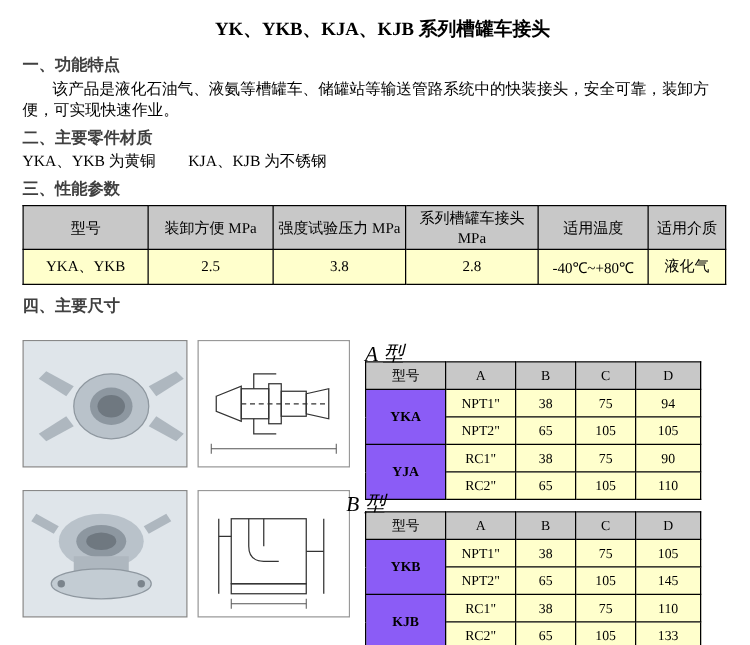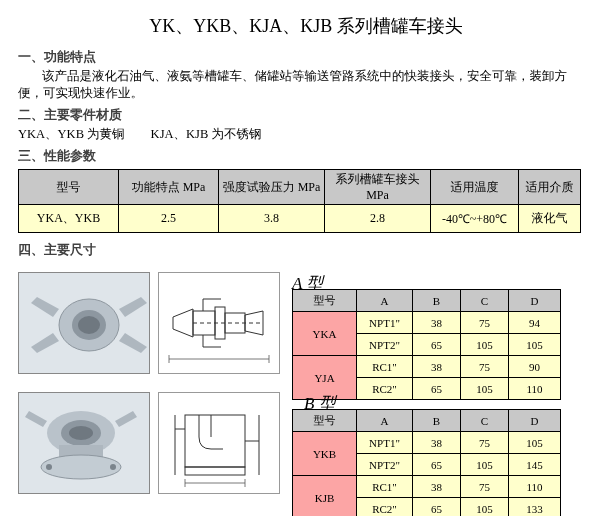--- a/index.html
+++ b/index.html
@@ -15,22 +15,22 @@
     position: relative;
     overflow: hidden;
   }
   .page {
     position: relative;
     width: 600px;
     height: 516px;
   }
   .title {
     text-align: center;
-    font-size: 18px;
-    font-weight: normal;
+    font-size: 15px;
+    font-weight: bold;
     letter-spacing: 0px;
     padding-top: 14px;
     padding-bottom: 6px;
     font-family: "Liberation Serif", serif;
     padding-left: 12px;
   }
   .section-head {
     color: #404040;
     font-weight: bold;
     font-size: 13px;
@@ -113,21 +113,22 @@
     text-align: center;
     font-size: 11px;
     height: 19px;
     font-family: "Liberation Serif", serif;
   }
   table.dim thead th {
     background: #c8c8c8;
     font-weight: normal;
   }
   table.dim td.model {
-    background: #fca5a5;
+    background: #8b5cf6;
+    font-weight: bold;
   }
   table.dim td.val {
     background: #ffffcc;
   }
   .dim-wrap {
     position: absolute;
   }
 
   
   svg { display:block; }
@@ -154,21 +155,21 @@
       <col style="width:100px">
       <col style="width:100px">
       <col style="width:106px">
       <col style="width:106px">
       <col style="width:88px">
       <col style="width:62px">
     </colgroup>
     <thead>
       <tr>
         <th>型号</th>
-        <th>功能特点 MPa</th>
+        <th>装卸方便 MPa</th>
         <th>强度试验压力 MPa</th>
         <th>系列槽罐车接头 MPa</th>
         <th>适用温度</th>
         <th>适用介质</th>
       </tr>
     </thead>
     <tbody>
       <tr>
         <td class="firstcol">YKA、YKB</td>
         <td>2.5</td>
@@ -298,21 +299,21 @@
         <line x1="100" y1="22" x2="100" y2="82"></line>
       </g>
       <g stroke="#555555" fill="none" stroke-width="0.8">
         <line x1="26" y1="90" x2="86" y2="90"></line>
         <line x1="26" y1="86" x2="26" y2="94"></line>
         <line x1="86" y1="86" x2="86" y2="94"></line>
       </g>
     </svg>
   </div>
 
-  <div class="label-type" style="left:304px; top:392px;">B 型</div>
+  <div class="label-type" style="left:277px; top:392px;">B 型</div>
 
   <div class="dim-wrap" style="left:292px; top:409px;">
     <table class="dim">
       <colgroup>
         <col style="width:64px">
           <col style="width:56px">
           <col style="width:48px">
           <col style="width:48px">
           <col style="width:52px">
       </colgroup>

